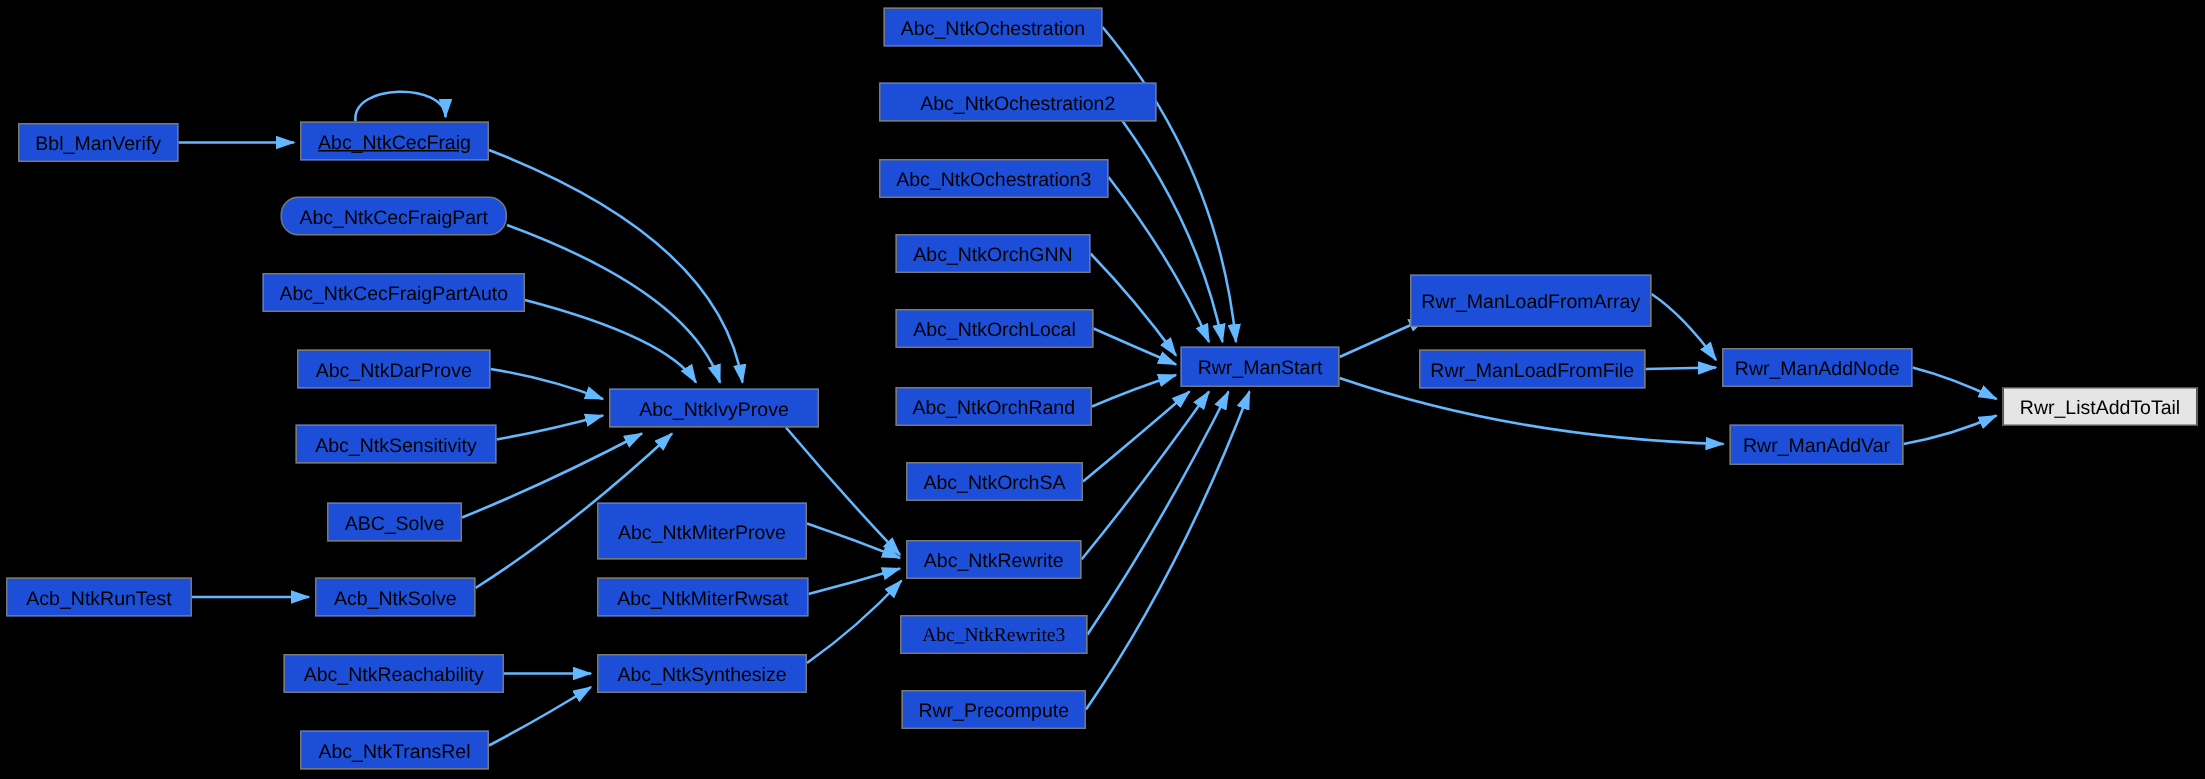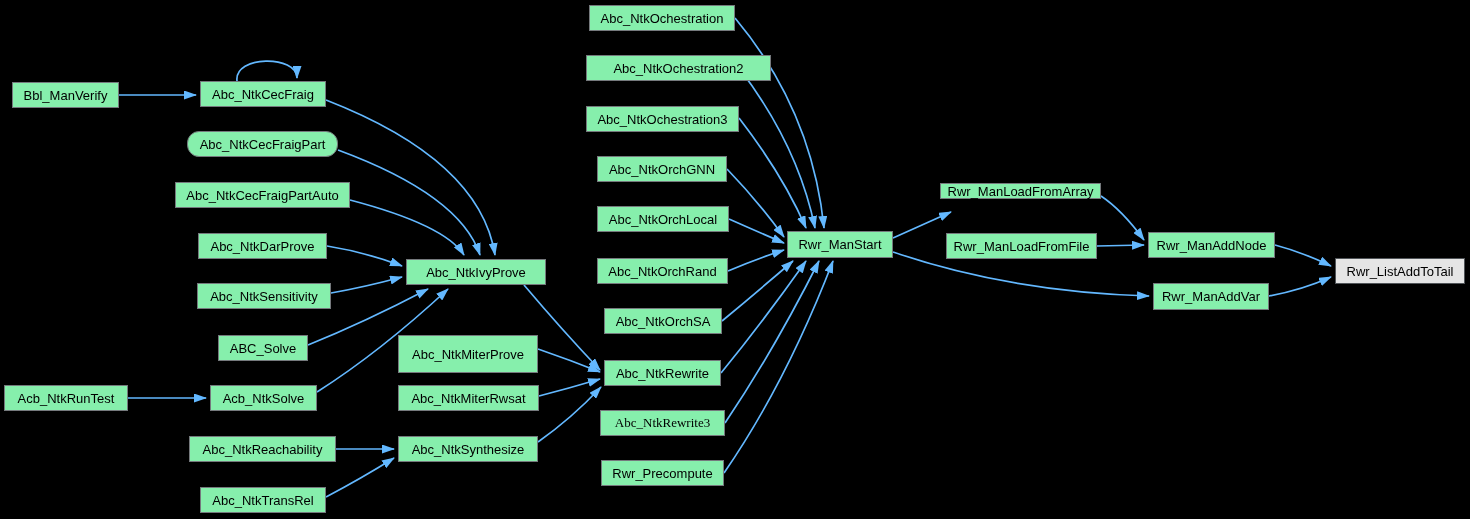--- a/index.html
+++ b/index.html
@@ -7,21 +7,21 @@
     position:relative;
     width:1470px;height:519px;
     background:#000;
     overflow:hidden;
     font-family:"Liberation Sans", sans-serif;
   }
   #edges{position:absolute;left:0;top:0;width:1470px;height:519px;}
   .node{
     position:absolute;
     box-sizing:border-box;
-    background:#86efac;
+    background:#1d4ed8;
     border:1.5px solid #75797d;
     color:#000;
     display:flex;align-items:center;justify-content:center;
     font-size:13px;
     white-space:nowrap;
     cursor:pointer;
   }
   .node.highlight{
     background:#e5e5e5;
     border-color:#505458;
@@ -69,21 +69,21 @@
         <path d="M893,252 Q1010,292 1149,296" fill="none" stroke="#63b8ff" stroke-width="1.7" marker-end="url(#arrow)"></path>
         <path d="M1101,196 Q1122,210 1144,240" fill="none" stroke="#63b8ff" stroke-width="1.7" marker-end="url(#arrow)"></path>
         <path d="M1097,246 L1144,245" fill="none" stroke="#63b8ff" stroke-width="1.7" marker-end="url(#arrow)"></path>
         <path d="M1275,245 Q1302,252 1331,266" fill="none" stroke="#63b8ff" stroke-width="1.7" marker-end="url(#arrow)"></path>
         <path d="M1269,296 Q1302,290 1331,277" fill="none" stroke="#63b8ff" stroke-width="1.7" marker-end="url(#arrow)"></path>
       </g>
   </svg>
   <div id="nodes">
       <div class="node" style="left: 12px; top: 82px; width: 107px; height: 26px;">Bbl_ManVerify</div>
       <div class="node" style="left: 4px; top: 385px; width: 124px; height: 26px;">Acb_NtkRunTest</div>
-      <div class="node" style="left: 200px; top: 81px; width: 126px; height: 26px;">Abc_NtkCecFraig</div>
+      <div class="node" style="left: 200px; top: 81px; width: 126px; height: 26px; text-decoration: underline;">Abc_NtkCecFraig</div>
       <div class="node" style="left: 187px; top: 131px; width: 151px; height: 26px; border-radius: 12px;">Abc_NtkCecFraigPart</div>
       <div class="node" style="left: 175px; top: 182px; width: 175px; height: 26px;">Abc_NtkCecFraigPartAuto</div>
       <div class="node" style="left: 198px; top: 233px; width: 129px; height: 26px;">Abc_NtkDarProve</div>
       <div class="node" style="left: 197px; top: 283px; width: 134px; height: 26px;">Abc_NtkSensitivity</div>
       <div class="node" style="left: 218px; top: 335px; width: 90px; height: 26px;">ABC_Solve</div>
       <div class="node" style="left: 210px; top: 385px; width: 107px; height: 26px;">Acb_NtkSolve</div>
       <div class="node" style="left: 189px; top: 436px; width: 147px; height: 26px;">Abc_NtkReachability</div>
       <div class="node" style="left: 200px; top: 487px; width: 126px; height: 26px;">Abc_NtkTransRel</div>
       <div class="node" style="left: 406px; top: 259px; width: 140px; height: 26px;">Abc_NtkIvyProve</div>
       <div class="node" style="left: 398px; top: 335px; width: 140px; height: 38px;">Abc_NtkMiterProve</div>
@@ -93,19 +93,19 @@
       <div class="node" style="left: 586px; top: 55px; width: 185px; height: 26px;">Abc_NtkOchestration2</div>
       <div class="node" style="left: 586px; top: 106px; width: 153px; height: 26px;">Abc_NtkOchestration3</div>
       <div class="node" style="left: 597px; top: 156px; width: 130px; height: 26px;">Abc_NtkOrchGNN</div>
       <div class="node" style="left: 597px; top: 206px; width: 132px; height: 26px;">Abc_NtkOrchLocal</div>
       <div class="node" style="left: 597px; top: 258px; width: 131px; height: 26px;">Abc_NtkOrchRand</div>
       <div class="node" style="left: 604px; top: 308px; width: 118px; height: 26px;">Abc_NtkOrchSA</div>
       <div class="node" style="left: 604px; top: 360px; width: 117px; height: 26px;">Abc_NtkRewrite</div>
       <div class="node" style="left: 600px; top: 410px; width: 125px; height: 26px; font-family: Liberation Serif, serif;">Abc_NtkRewrite3</div>
       <div class="node" style="left: 601px; top: 460px; width: 123px; height: 26px;">Rwr_Precompute</div>
       <div class="node" style="left: 787px; top: 231px; width: 106px; height: 27px;">Rwr_ManStart</div>
-      <div class="node" style="left: 940px; top: 183px; width: 161px; height: 16px;">Rwr_ManLoadFromArray</div>
+      <div class="node" style="left: 940px; top: 183px; width: 161px; height: 35px;">Rwr_ManLoadFromArray</div>
       <div class="node" style="left: 946px; top: 233px; width: 151px; height: 26px;">Rwr_ManLoadFromFile</div>
       <div class="node" style="left: 1148px; top: 232px; width: 127px; height: 26px;">Rwr_ManAddNode</div>
       <div class="node" style="left: 1153px; top: 283px; width: 116px; height: 27px;">Rwr_ManAddVar</div>
       <div class="node highlight" style="left: 1335px; top: 258px; width: 130px; height: 26px;">Rwr_ListAddToTail</div>
     </div>
 </div>
 
 </body></html>

